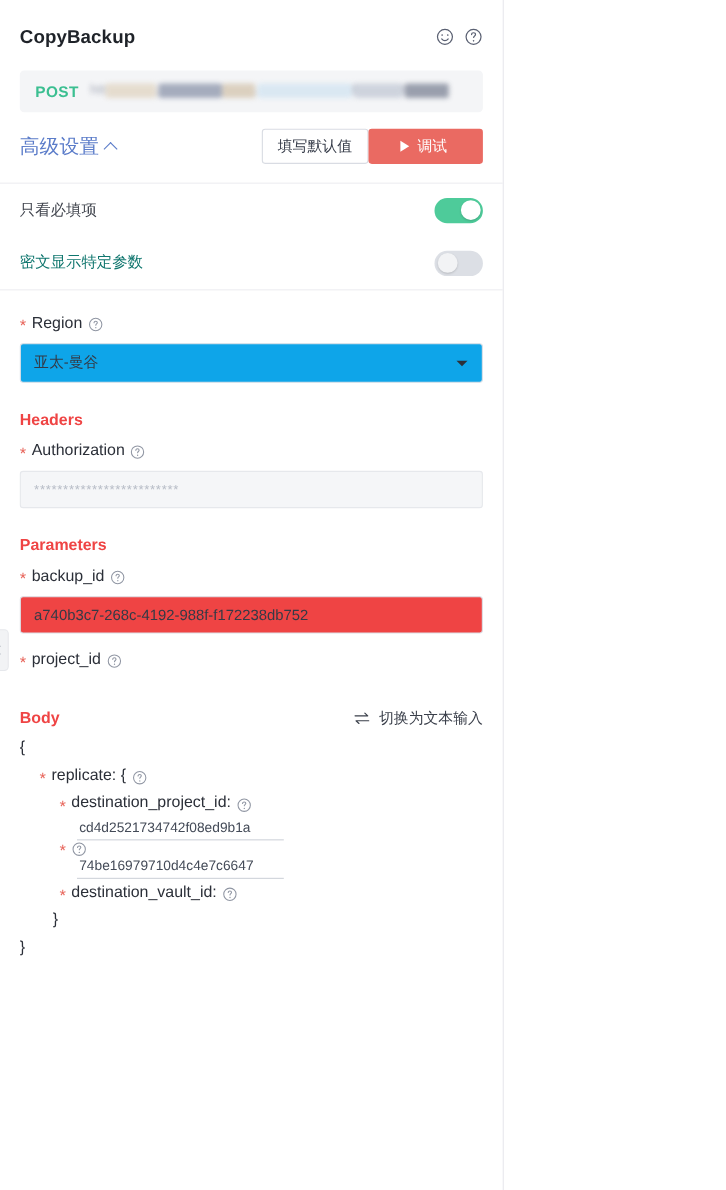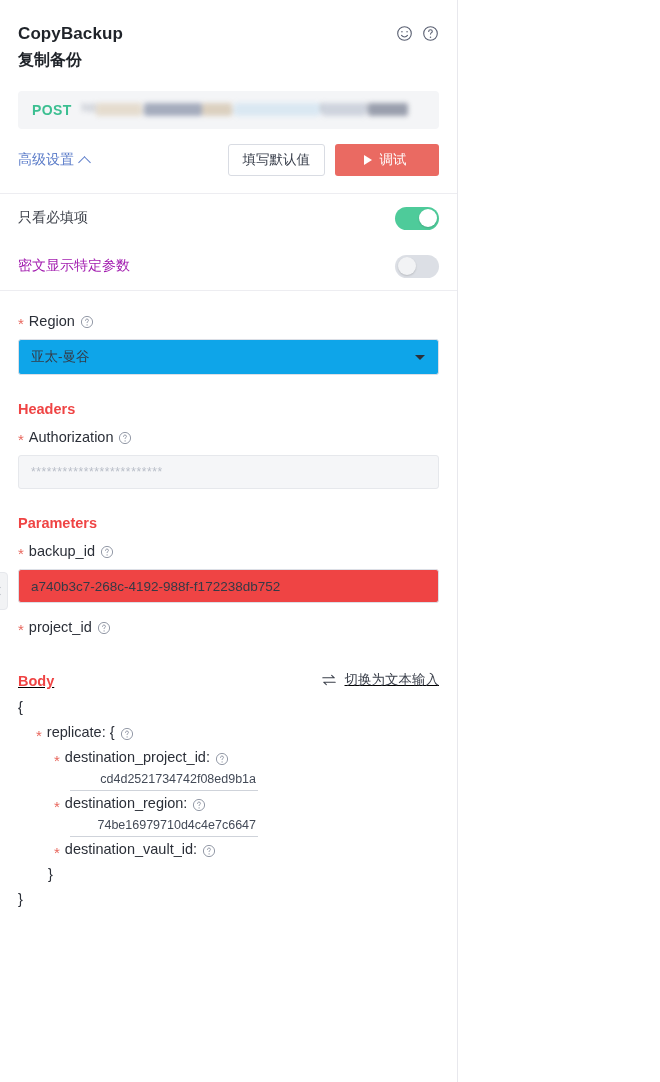--- a/index.html
+++ b/index.html
@@ -110,38 +110,38 @@
 
   
   .action-row {
     margin: 14px 18px 0 18px;
     height: 34px;
     display: flex;
     align-items: center;
     justify-content: space-between;
   }
   .adv-link {
-    font-size: 14px;
+    font-size: 18px;
     color: #5b7cc9;
     display: flex;
     align-items: center;
     gap: 6px;
     cursor: pointer;
     user-select: none;
   }
   .chev-up {
     display: inline-block;
     width: 9px; height: 9px;
     border-left: 1.6px solid #5b7cc9;
     border-top: 1.6px solid #5b7cc9;
     transform: rotate(45deg);
     position: relative;
     top: 2px;
   }
-  .btn-group { display: flex; align-items: flex-start; gap: 10px; }
+  .btn-group { display: flex; align-items: flex-start; }
   .btn-default {
     height: 32px;
     padding: 0 14px;
     border: 1px solid #d9dce3;
     background: #fff;
     border-radius: 3px;
     font-size: 13.5px;
     color: #353b48;
     cursor: pointer;
     font-family: inherit;
@@ -174,21 +174,21 @@
   
   .divider { height: 1px; background: #ededf1; margin-top: 16px; }
   .toggles { padding: 0 18px; }
   .toggle-row {
     height: 48px;
     display: flex;
     align-items: center;
     justify-content: space-between;
   }
   .toggle-label { font-size: 14px; color: #42464f; }
-  .toggle-label.disabled { color: #a21caf; }
+  .toggle-label.disabled { color: #0f766e; }
   .switch {
     width: 44px; height: 23px;
     border-radius: 12px;
     position: relative;
     cursor: pointer;
     flex: 0 0 auto;
   }
   .switch.on { background: #4ecb9a; }
   .switch.off { background: #dcdfe5; cursor: not-allowed; }
   .knob {
@@ -277,24 +277,23 @@
     border-left: 5px solid transparent;
     border-right: 5px solid transparent;
     border-top: 5px solid #2c3038;
   }
   .gap16 { height: 16px; }
   .gap26 { height: 26px; }
 
   
   .body-head {
     display: flex;
-    align-items: flex-end;
+    align-items: center;
     justify-content: space-between;
     margin-bottom: 6px;
-    text-decoration: underline;
   }
   .switch-text {
     display: flex;
     align-items: center;
     gap: 8px;
     font-size: 13.5px;
     color: #3a3f4a;
     cursor: pointer;
     user-select: none;
   }
@@ -303,21 +302,21 @@
     font-size: 14.5px;
     color: #2b2f38;
     line-height: 25px;
     display: flex;
     align-items: center;
     gap: 5px;
     white-space: nowrap;
   }
   .ind1 { padding-left: 18px; }
   .ind2 { padding-left: 36px; }
-  .ind3 { padding-left: 52px; text-align: right; }
+  .ind3 { padding-left: 52px; }
   .val-underline {
     font-size: 12.5px;
     color: #434a57;
     border-bottom: 1px solid #cfd3da;
     display: inline-block;
     padding: 1px 2px 3px 2px;
     min-width: 188px;
     line-height: 16px;
     cursor: text;
   }
@@ -349,21 +348,20 @@
 </style>
 </head>
 <body>
 
 <div class="page">
 
   <div class="panel">
 
     <div class="header">
       <div class="title-en">CopyBackup</div>
-      <div class="title-cn">复制备份</div>
       <div class="header-icons">
         <span>
           <svg class="ico-circle" viewBox="0 0 20 20" fill="none" stroke="currentColor" stroke-width="1.3">
             <circle cx="10" cy="10" r="8"></circle>
             <circle cx="7" cy="8" r=".9" fill="currentColor" stroke="none"></circle>
             <circle cx="13" cy="8" r=".9" fill="currentColor" stroke="none"></circle>
             <path d="M6.5 12.2c1 1.3 2.2 1.9 3.5 1.9s2.5-.6 3.5-1.9" stroke-linecap="round"></path>
           </svg>
         </span>
         <span>
@@ -518,21 +516,20 @@
           <path d="M6.3 6.2c0-.95.75-1.6 1.7-1.6s1.7.62 1.7 1.5c0 1.2-1.6 1.3-1.6 2.55" stroke-linecap="round"></path>
           <circle cx="8.1" cy="11.3" r=".7" fill="currentColor" stroke="none"></circle>
         </svg>
       </div>
       <div class="json-line json-val-row ind3">
         <span class="val-underline">cd4d2521734742f08ed9b1a</span>
       </div>
 
       <div class="json-line ind2">
         <span class="req-star">*</span>
-        <span>destination_region:</span>
         <svg class="q-ico" viewBox="0 0 16 16" fill="none" stroke="currentColor" stroke-width="1.1">
           <circle cx="8" cy="8" r="6.4"></circle>
           <path d="M6.3 6.2c0-.95.75-1.6 1.7-1.6s1.7.62 1.7 1.5c0 1.2-1.6 1.3-1.6 2.55" stroke-linecap="round"></path>
           <circle cx="8.1" cy="11.3" r=".7" fill="currentColor" stroke="none"></circle>
         </svg>
       </div>
       <div class="json-line json-val-row ind3">
         <span class="val-underline">74be16979710d4c4e7c6647</span>
       </div>
 

